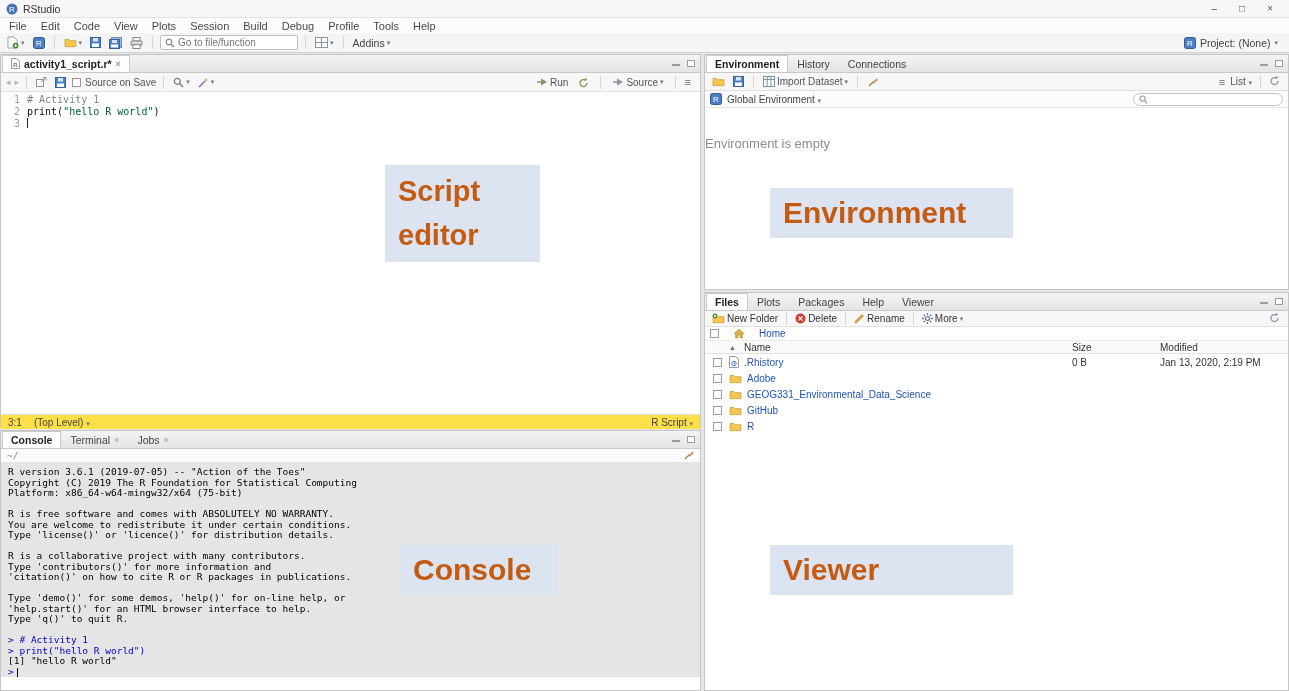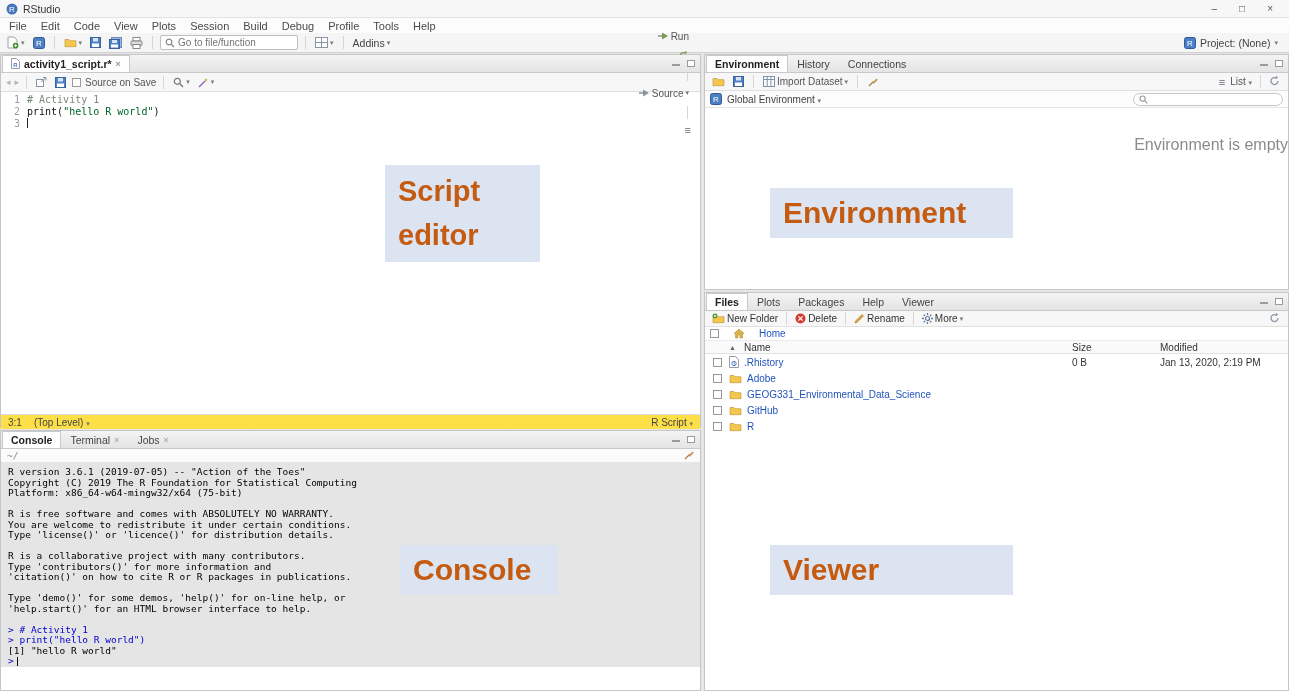--- a/index.html
+++ b/index.html
@@ -48,21 +48,21 @@
   .pane-btns { position:absolute; right:5px; top:4px; display:flex; gap:7px; align-items:center; }
   .pbtn-min { display:inline-block; width:8px; height:8px; position:relative; }
   .pbtn-min::after { content:""; position:absolute; left:0; bottom:1px; width:8px; height:2px; background:#9a9a9a; }
   .pbtn-max { display:inline-block; width:8px; height:7px; border:1px solid #9a9a9a; background:#fff; }
 
   .ptoolbar { display:flex; align-items:center; gap:4px; background:#f7f7f7;
     border-bottom:1px solid #e0e0e0; font-size:10px; color:#555; padding:0 5px; }
 
   
   .ed-toolbar { height:19px; }
-  .ed-toolbar .right { margin-left:auto; display:flex; align-items:flex-end; gap:6px; padding-right:4px;flex-direction:column; }
+  .ed-toolbar .right { margin-left:auto; display:flex; align-items:center; gap:6px; padding-right:4px; }
   .cbx { display:inline-block; width:9px; height:9px; border:1px solid #999; background:#fff; }
   .code-area { height:322px; overflow:hidden; background:#fff; padding-top:2px; }
   .codeline { display:flex; height:12px; line-height:12px; font-size:10px; }
   .gut { width:26px; text-align:right; padding-right:7px; color:#9c9c9c;
     font-family:"DejaVu Sans Mono",monospace; }
   .codetext { white-space:pre; font-family:"DejaVu Sans Mono",monospace; color:#111; }
   .comment { color:#7b8a7b; }
   .str { color:#00662d; }
   .caret { display:inline-block; width:1px; height:10px; background:#222; vertical-align:middle; }
   .ed-status { height:15px; border-top:1px solid #ddd; background:#fde047; display:flex;
@@ -79,21 +79,21 @@
   .ccaret { display:inline-block; width:1px; height:9px; background:#000; margin-left:3px; vertical-align:middle; }
 
   
   .env-toolbar { height:18px; }
   .env-toolbar .right { margin-left:auto; display:flex; align-items:center; gap:5px; padding-right:3px; }
   .env-scope { height:17px; display:flex; align-items:center; gap:5px; padding:0 5px;
     border-bottom:1px solid #e6e6e6; background:#fcfcfc; font-size:10px; color:#444; }
   .env-search { margin-left:auto; display:flex; align-items:center; gap:3px; border:1px solid #c5c5c5;
     border-radius:8px; background:#fff; height:13px; width:150px; padding:0 5px; }
   .env-search input { border:none; outline:none; background:transparent; width:125px; font-size:9px; }
-  .env-empty { text-align:right; padding-top:28px; color:#8b8b8b; font-size:16px; }
+  .env-empty { text-align:left; padding-top:28px; color:#8b8b8b; font-size:13px; }
 
   
   .files-toolbar { height:16px; font-size:10px; color:#333; gap:3px; }
   .files-toolbar .right { margin-left:auto; padding-right:3px; }
   .files-crumb { height:14px; display:flex; align-items:center; gap:14px; padding:0 5px;
     border-bottom:1px solid #ececec; font-size:10px; }
   .files-header { height:13px; display:flex; align-items:center; background:#fafafa;
     border-bottom:1px solid #e2e2e2; font-size:10px; color:#333; }
   .col-cb { width:24px; display:flex; justify-content:center; }
   .col-name { flex:1; display:flex; align-items:center; gap:5px; }
@@ -353,20 +353,21 @@
     <div class="cline">R is free software and comes with ABSOLUTELY NO WARRANTY.</div>
     <div class="cline">You are welcome to redistribute it under certain conditions.</div>
     <div class="cline">Type 'license()' or 'licence()' for distribution details.</div>
     <div class="cline"></div>
     <div class="cline">R is a collaborative project with many contributors.</div>
     <div class="cline">Type 'contributors()' for more information and</div>
     <div class="cline">'citation()' on how to cite R or R packages in publications.</div>
     <div class="cline"></div>
     <div class="cline">Type 'demo()' for some demos, 'help()' for on-line help, or</div>
     <div class="cline">'help.start()' for an HTML browser interface to help.</div>
+    <div class="cline">Type 'q()' to quit R.</div>
     <div class="cline"></div>
     <div class="cline in">&gt; # Activity 1</div>
     <div class="cline in">&gt; print("hello R world")</div>
     <div class="cline">[1] "hello R world"</div>
     <div class="cline in"><span>&gt;</span><span class="ccaret"></span></div>
   </div>
 </div>
 
 <div class="pane pane-env">
   <div class="tabstrip">

